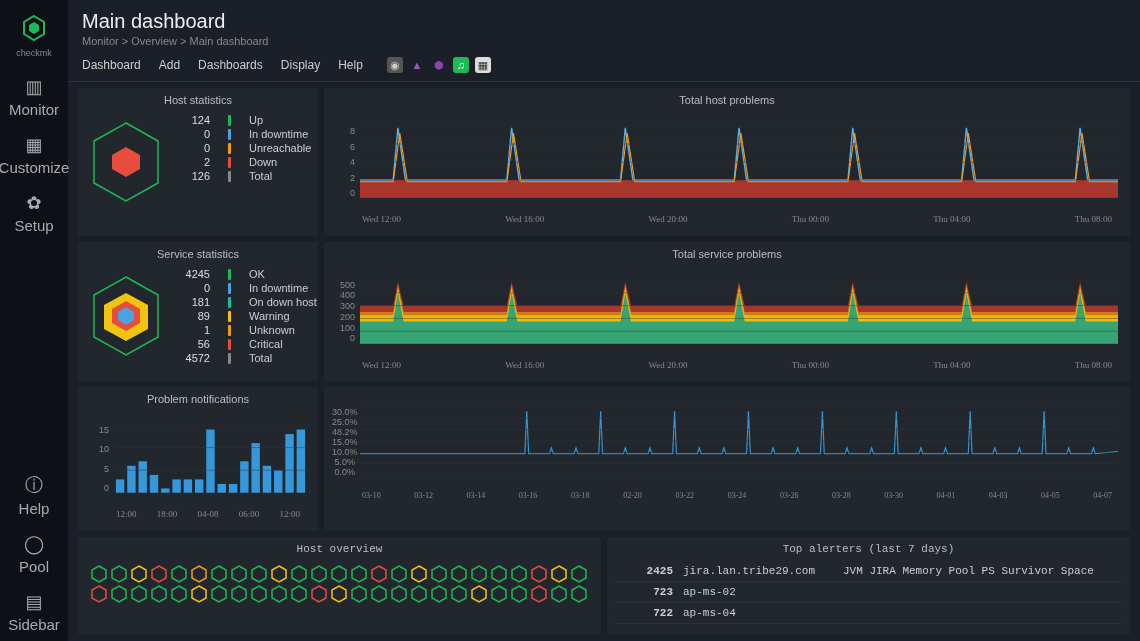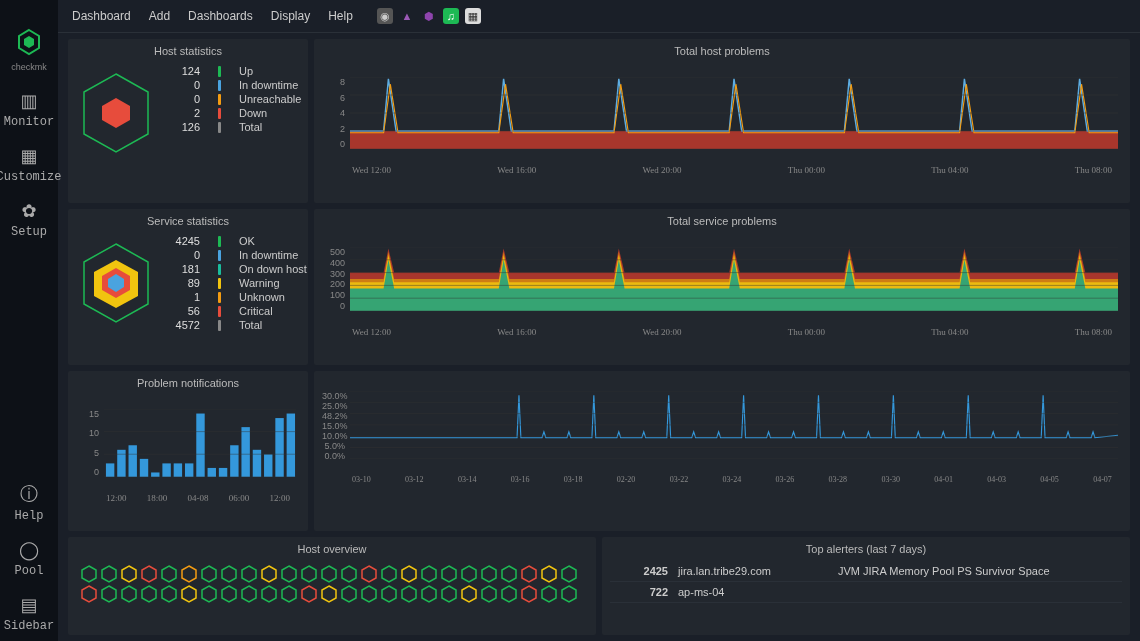--- a/index.html
+++ b/index.html
@@ -1,22 +1,22 @@
 <!DOCTYPE html>
 <html><head>
 <meta charset="utf-8">
 <style>
 * { margin: 0; padding: 0; box-sizing: border-box; }
 body { background: #1a1f28; color: #ccc; font-family: -apple-system, BlinkMacSystemFont, "Segoe UI", Arial, sans-serif; font-size: 12px; width: 1140px; height: 641px; overflow: hidden; display: flex; }
-.sidebar { width: 58px; background: #0d1117; display: flex; flex-direction: column; align-items: center; padding-top: 26px; }
+.sidebar { width: 68px; background: #0d1117; display: flex; flex-direction: column; align-items: center; padding-top: 12px; }
 .logo { width: 32px; height: 32px; display: flex; align-items: center; justify-content: center; margin-bottom: 4px; }
 .logo-text { font-size: 9px; color: #888; margin-bottom: 10px; }
 .side-item { width: 48px; display: flex; flex-direction: column; align-items: center; padding: 8px 0; cursor: pointer; color: #aaa; }
 .side-item .icon { font-size: 18px; margin-bottom: 3px; }
-.side-item .lbl { font-size: 12px; font-family: Liberation Mono, monospace; }
+.side-item .lbl { font-size: 15px; }
 .side-spacer { flex: 1; }
 .main { flex: 1; display: flex; flex-direction: column; }
 .header { padding: 10px 14px 2px; }
 .title { font-size: 20px; color: #eee; font-weight: 400; }
 .crumbs { font-size: 11px; color: #888; margin-top: 2px; }
 .toolbar { display: flex; align-items: center; gap: 18px; padding: 8px 14px; border-bottom: 1px solid #2a3038; }
 .tb-item { color: #ccc; cursor: pointer; font-size: 12px; }
 .tb-icons { display: flex; gap: 6px; margin-left: 6px; }
 .tb-icon { width: 16px; height: 16px; border-radius: 3px; display: inline-flex; align-items: center; justify-content: center; font-size: 11px; }
 .content { flex: 1; padding: 6px 10px; display: grid; grid-template-columns: 240px 1fr; grid-template-rows: auto auto auto auto; gap: 6px; overflow: hidden; }
@@ -36,21 +36,21 @@
 .yaxis span { padding-right: 3px; }
 .plotarea { position: absolute; left: 28px; right: 4px; top: 14px; bottom: 14px; }
 .hexgrid { display: flex; flex-wrap: wrap; gap: 2px; padding: 4px; align-items: center; }
 .hx { width: 18px; height: 18px; }
 .table { width: 100%; font-size: 11px; }
 .trow { display: flex; padding: 4px 8px; border-bottom: 1px solid #2a3038; }
 .trow.hdr { color: #888; }
 .trow .c1 { width: 60px; text-align: right; padding-right: 10px; }
 .trow .c2 { width: 160px; }
 .trow .c3 { flex: 1; }
-.bottom-split { grid-column: 1 / span 2; display: grid; grid-template-columns: 1fr 1fr; gap: 6px; }
+.bottom-split { grid-column: 1 / span 2; display: grid; grid-template-columns: 1fr 1fr; gap: 6px; font-family: Liberation Mono, monospace; }
 .notif-panel { grid-column: 1; grid-row: 3; }
 .pct-panel { grid-column: 2; grid-row: 3; }
 </style>
 </head>
 <body>
 
 <div class="sidebar">
   <div class="logo">
     <svg width="28" height="28" viewBox="0 0 28 28">
         <polygon points="14,2 24,8 24,20 14,26 4,20 4,8" fill="none" stroke="#1db954" stroke-width="2"></polygon>
@@ -79,20 +79,24 @@
     <span class="icon">◯</span>
     <span class="lbl">Pool</span>
   </div>
   <div class="side-item">
     <span class="icon">▤</span>
     <span class="lbl">Sidebar</span>
   </div>
 </div>
 
 <div class="main">
+  <div class="header">
+    <div class="title">Main dashboard</div>
+    <div class="crumbs">Monitor &gt; Overview &gt; Main dashboard</div>
+  </div>
   <div class="toolbar">
     <span class="tb-item">Dashboard</span>
     <span class="tb-item">Add</span>
     <span class="tb-item">Dashboards</span>
     <span class="tb-item">Display</span>
     <span class="tb-item">Help</span>
     <span class="tb-icons">
       <span class="tb-icon" style="background:#555">◉</span>
       <span class="tb-icon" style="color:#9b59b6">▲</span>
       <span class="tb-icon" style="color:#8e44ad">⬢</span>
@@ -500,20 +504,25 @@
       <div class="panel">
         <div class="panel-title">Top alerters (last 7 days)</div>
         <div class="table">
           <div id="alertrows">
               <div class="trow">
                 <div class="c1"><b>2425</b></div>
                 <div class="c2">jira.lan.tribe29.com</div>
                 <div class="c3">JVM JIRA Memory Pool PS Survivor Space</div>
               </div>
               <div class="trow">
+                <div class="c1"><b>723</b></div>
+                <div class="c2">ap-ms-02</div>
+                <div class="c3"></div>
+              </div>
+              <div class="trow">
                 <div class="c1"><b>722</b></div>
                 <div class="c2">ap-ms-04</div>
                 <div class="c3"></div>
               </div>
             </div>
         </div>
       </div>
     </div>
 
   </div>

